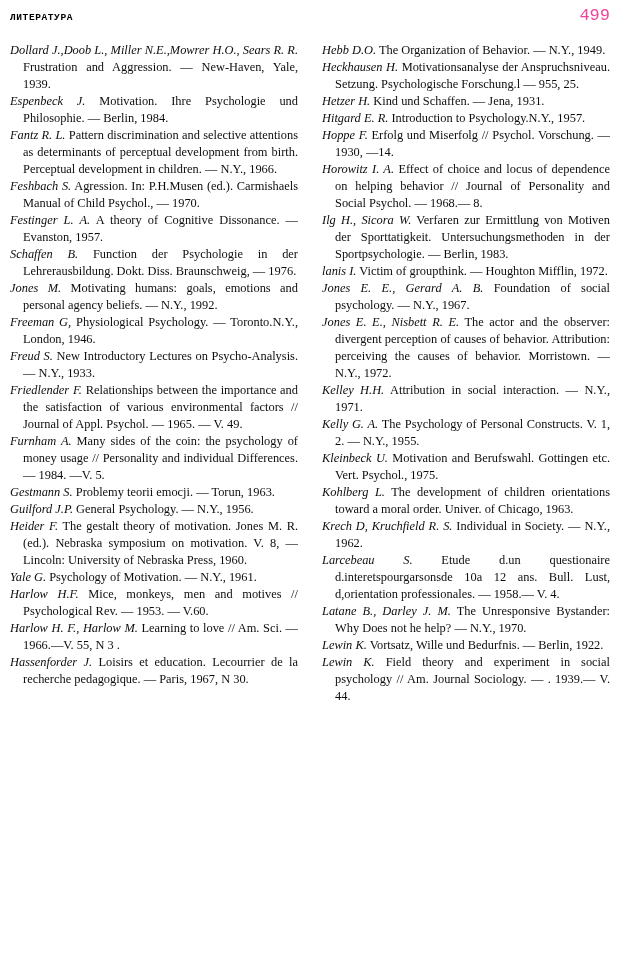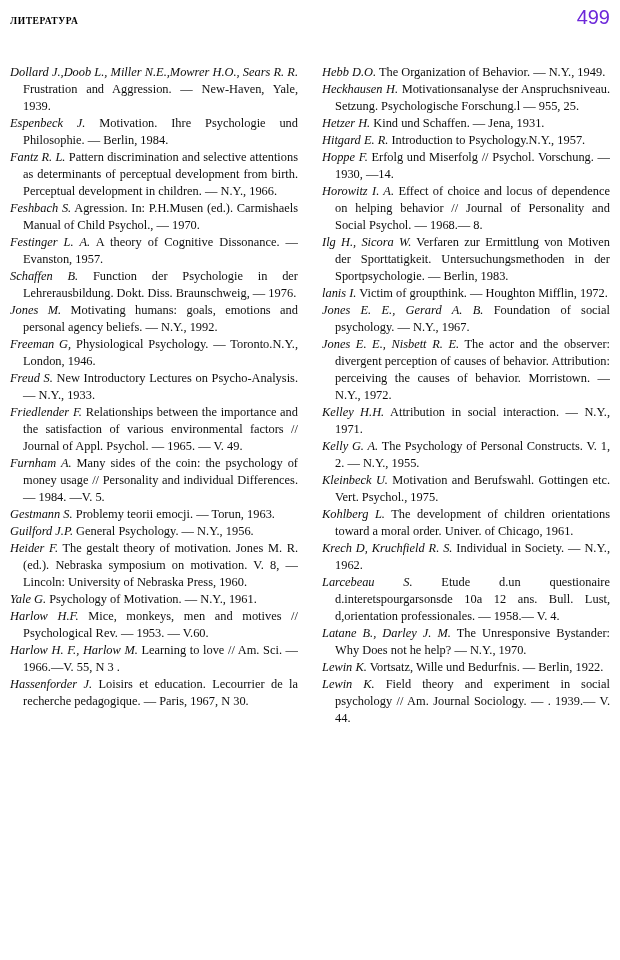--- a/index.html
+++ b/index.html
@@ -20,40 +20,39 @@
     height: 960px;
     padding: 6px 10px 8px 10px;
   }
   .page-header {
     display: flex;
     justify-content: space-between;
     align-items: baseline;
     height: 18px;
   }
   .running-head {
-    font-family: Liberation Serif, serif;
+    font-family: Liberation Mono, monospace;
     font-weight: bold;
     font-size: 9.5px;
     letter-spacing: 0.6px;
     color: #000;
   }
   .page-number {
-    font-family: Liberation Sans, sans-serif;
-    font-size: 20px;
-    color: #6d28d9;
+    font-family: Liberation Mono, monospace;
+    font-size: 17px;
+    color: #ec4899;
   }
   .columns {
     display: flex;
     gap: 24px;
     margin-top: 18px;
   }
   .column {
     flex: 1 1 0;
     min-width: 0;
-    margin-top: 22px;
   }
   .entry {
     margin: 0;
     font-size: 12.4px;
     line-height: 17px;
     text-align: justify;
     text-indent: -13px;
     padding-left: 13px;
     color: #0d0d0d;
   }
@@ -129,21 +128,21 @@
   <p class="entry"><span class="authors">Jones E. E., Gerard A. B.</span><span class="entry-text"> Foundation of social psychology. — N.Y., 1967.</span></p>
 
   <p class="entry"><span class="authors">Jones E. E., Nisbett R. E.</span><span class="entry-text"> The actor and the observer: divergent perception of causes of behavior. Attribution: perceiving the causes of behavior. Morristown. — N.Y., 1972.</span></p>
 
   <p class="entry"><span class="authors">Kelley H.H.</span><span class="entry-text"> Attribution in social interaction. — N.Y., 1971.</span></p>
 
   <p class="entry"><span class="authors">Kelly G. A.</span><span class="entry-text"> The Psychology of Personal Constructs. V. 1, 2. — N.Y., 1955.</span></p>
 
   <p class="entry"><span class="authors">Kleinbeck U.</span><span class="entry-text"> Motivation and Berufswahl. Gottingen etc. Vert. Psychol., 1975.</span></p>
 
-  <p class="entry"><span class="authors">Kohlberg L.</span><span class="entry-text"> The development of children orientations toward a moral order. Univer. of Chicago, 1961.</span></p>
+  <p class="entry"><span class="authors">Kohlberg L.</span><span class="entry-text"> The development of children orientations toward a moral order. Univer. of Chicago, 1963.</span></p>
 
   <p class="entry"><span class="authors">Krech D, Kruchfield R. S.</span><span class="entry-text"> Individual in Society. — N.Y., 1962.</span></p>
 
   <p class="entry"><span class="authors">Larcebeau S.</span><span class="entry-text"> Etude d.un questionaire d.interetspourgarsonsde 10a 12 ans. Bull. Lust, d,orientation professionales. — 1958.— V. 4.</span></p>
 
   <p class="entry"><span class="authors">Latane B., Darley J. M.</span><span class="entry-text"> The Unresponsive Bystander: Why Does not he help? — N.Y., 1970.</span></p>
 
   <p class="entry"><span class="authors">Lewin K.</span><span class="entry-text"> Vortsatz, Wille und Bedurfnis. — Berlin, 1922.</span></p>
 
   <p class="entry"><span class="authors">Lewin K.</span><span class="entry-text"> Field theory and experiment in social psychology // Am. Journal Sociology. — . 1939.— V. 44.</span></p>

